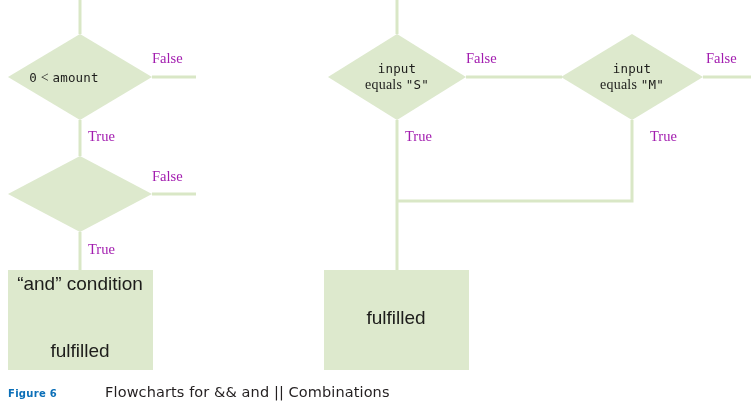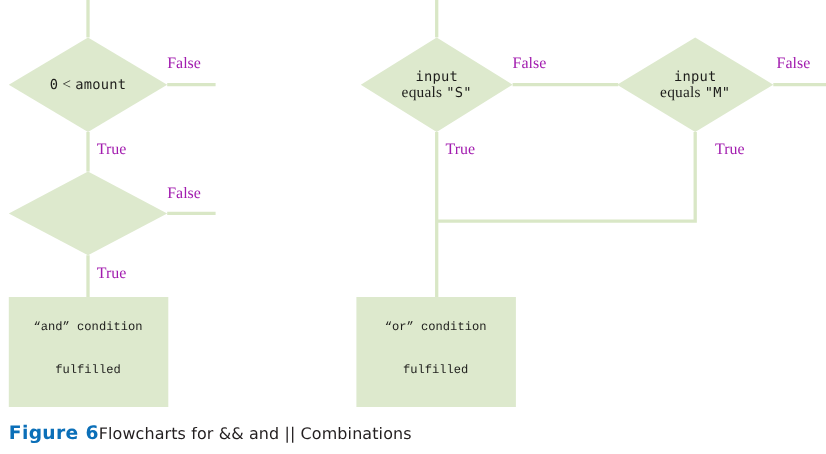--- a/index.html
+++ b/index.html
@@ -62,49 +62,51 @@
 
   
   .branch-label {
     font-family: "Liberation Serif", "DejaVu Serif", serif;
     font-size: 14.5px;
     color: #a21caf;
   }
 
   
   .box-text {
-    font-family: Liberation Mono, monospace;
-    font-size: 11px;
+    font-family: Liberation Sans, sans-serif;
+    font-size: 19px;
     text-align: center;
     transform: translate(-50%, -50%);
     color: #1d1d1b;
   }
   .box-text span { display: block; }
 
   
   #caption {
     position: absolute;
     left: 8px;
     top: 384px;
     width: 740px;
     height: 24px;
     display: flex;
     align-items: baseline;
     font-family: "DejaVu Sans", "Liberation Sans", sans-serif;
   }
   #caption-figure-number {
     font-weight: bold;
-    font-size: 17px;
+    font-size: 10px;
     color: #0b6fb8;
     letter-spacing: 0.3px;
+    margin-right: 26px;
   }
   #caption-title {
     font-size: 14.5px;
     color: #231f20;
     letter-spacing: 0.1px;
+    margin-left: 22px;
   }
 </style>
 </head>
 <body>
 
 <div id="figure-root">
 
   <svg class="flow-svg" viewBox="0 0 751 378">
 
     <line x1="80" y1="0" x2="80" y2="34" stroke="#d9e7c6" stroke-width="3"></line>
@@ -133,21 +135,21 @@
 
     <line x1="703" y1="77" x2="751" y2="77" stroke="#d9e7c6" stroke-width="3"></line>
 
     <path d="M 632 120 L 632 201 L 397 201" fill="none" stroke="#d9e7c6" stroke-width="3"></path>
 
     <line x1="397" y1="120" x2="397" y2="271" stroke="#d9e7c6" stroke-width="3"></line>
 
     <rect x="324" y="270" width="145" height="100" fill="#dde9cd"></rect>
   </svg>
 
-  <div class="lbl code-text" style="left:80px; top:78px;">0<span class="op"> &lt; </span>amount</div>
+  <div class="lbl code-text" style="left:64px; top:78px;">0<span class="op"> &lt; </span>amount</div>
 
   <div class="lbl branch-label" style="left:152px; top:50px;">False</div>
 
   <div class="lbl branch-label" style="left:88px; top:128px;">True</div>
 
 
   <div class="lbl branch-label" style="left:152px; top:168px;">False</div>
 
   <div class="lbl branch-label" style="left:88px; top:241px;">True</div>
 
@@ -162,21 +164,20 @@
 
   <div class="lbl branch-label" style="left:405px; top:128px;">True</div>
 
   <div class="lbl code-text" style="left:632px; top:78px;">input<span class="line2">equals <span class="mono">"M"</span></span></div>
 
   <div class="lbl branch-label" style="left:706px; top:50px;">False</div>
 
   <div class="lbl branch-label" style="left:650px; top:128px;">True</div>
 
   <div class="lbl box-text" style="left:396px; top:318px;">
-    <span>“or” condition</span>
     <span>fulfilled</span>
   </div>
 
   <div id="caption">
     <span id="caption-figure-number">Figure 6</span>
     <span id="caption-title">Flowcharts for &amp;&amp; and || Combinations</span>
   </div>
 
 </div>
 

